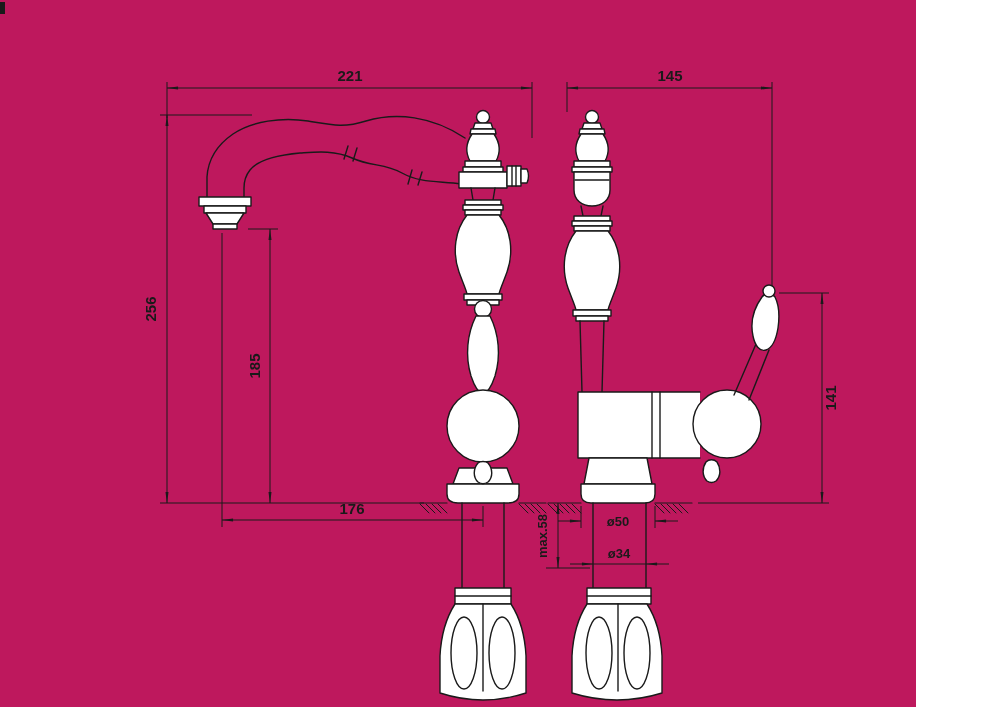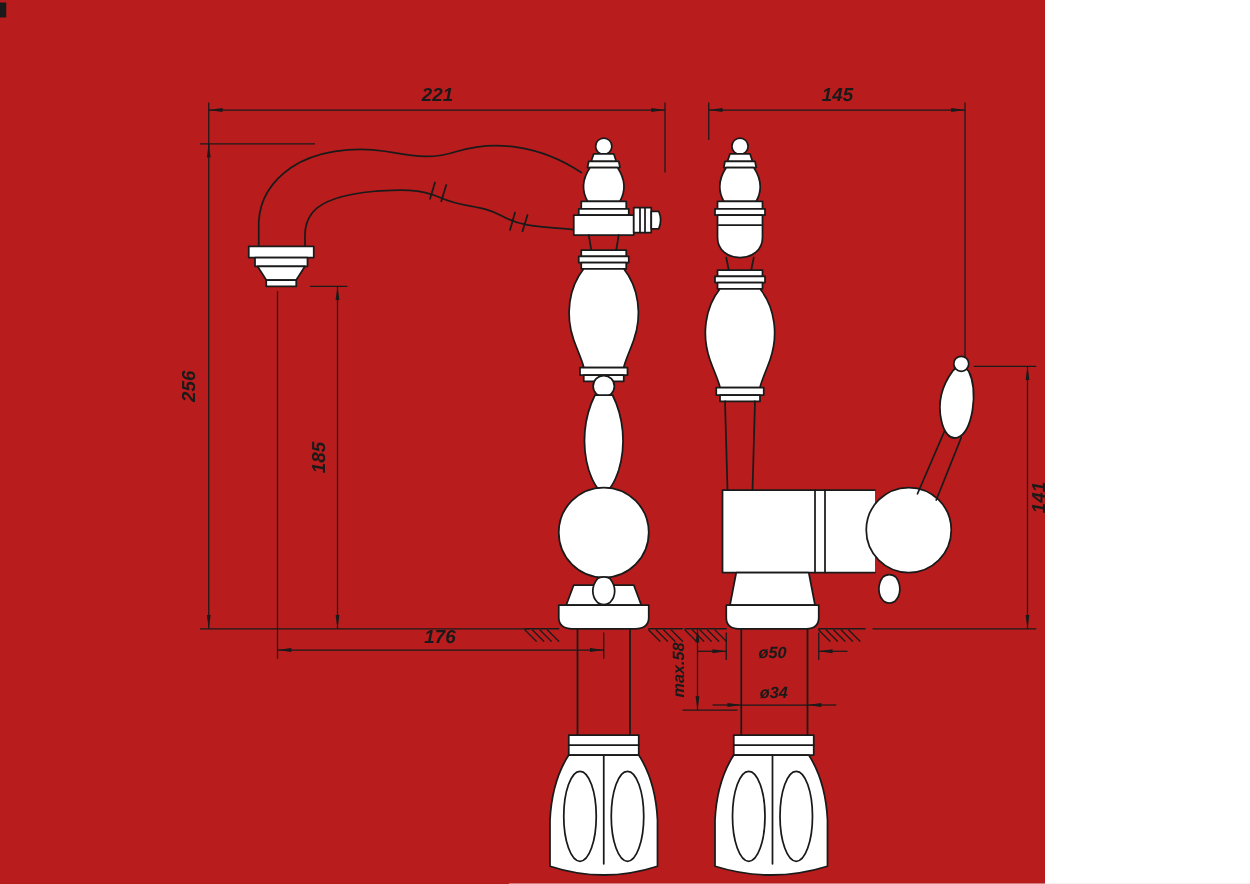--- a/index.html
+++ b/index.html
@@ -1,17 +1,17 @@
 <!DOCTYPE html>
 <html><head>
 <meta charset="utf-8">
 <style>
   html,body{margin:0;padding:0;background:#ffffff;}
-  .sheet{position:relative;width:836px;height:707px;background:#b91c1c;overflow:hidden;
-         font-family:"Liberation Sans", sans-serif;font-style:italic;}
+  .sheet{position:relative;width:916px;height:707px;background:#be185d;overflow:hidden;
+         font-family:"Liberation Sans", sans-serif;}
   svg{display:block;}
   .dim-text{font-family:"Liberation Sans", sans-serif;font-weight:700;font-size:15px;}
   .dim-text-small{font-family:"Liberation Sans", sans-serif;font-weight:700;font-size:13px;}
 </style>
 </head>
 <body>
 
 <div class="sheet">
 <svg width="1000" height="707" viewBox="0 0 1000 707">
   <defs>

